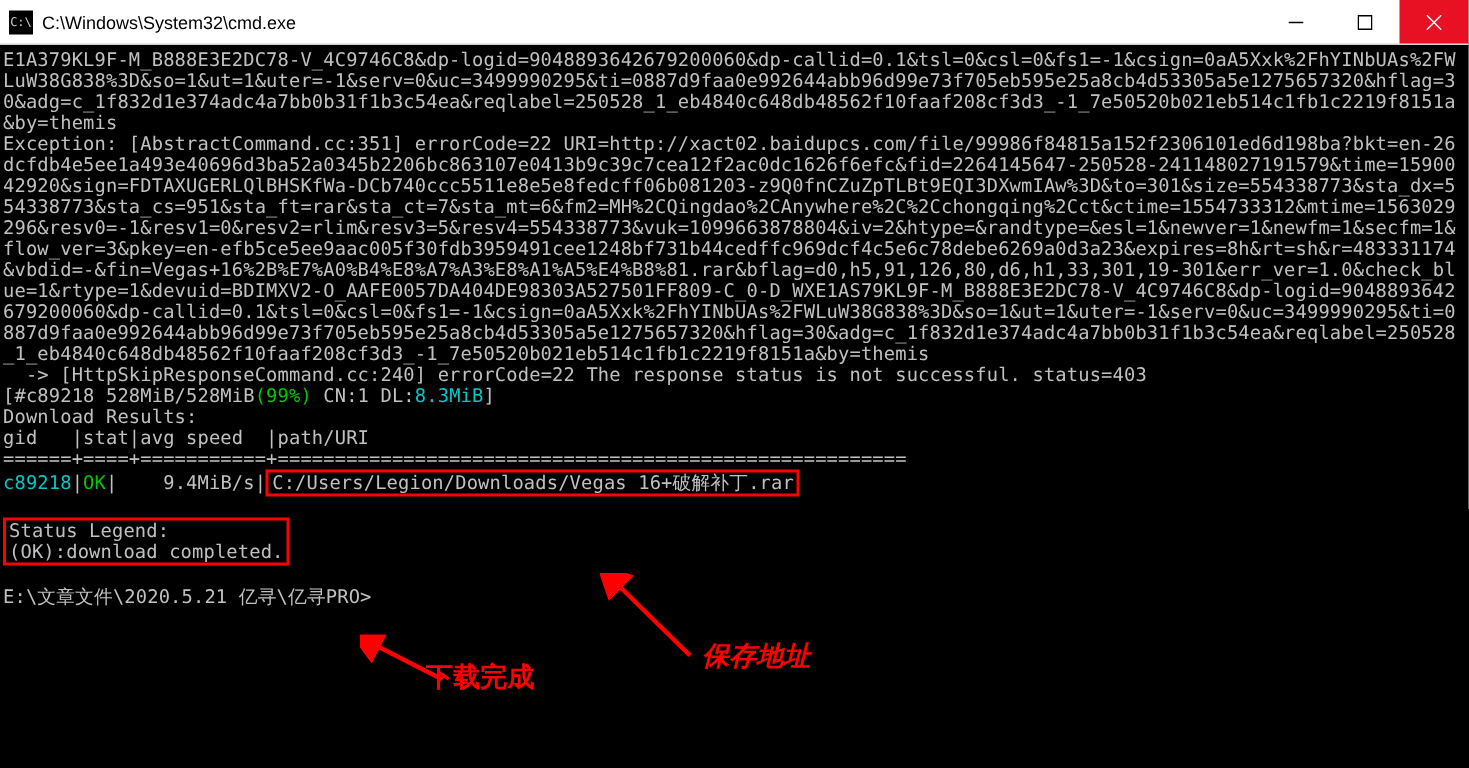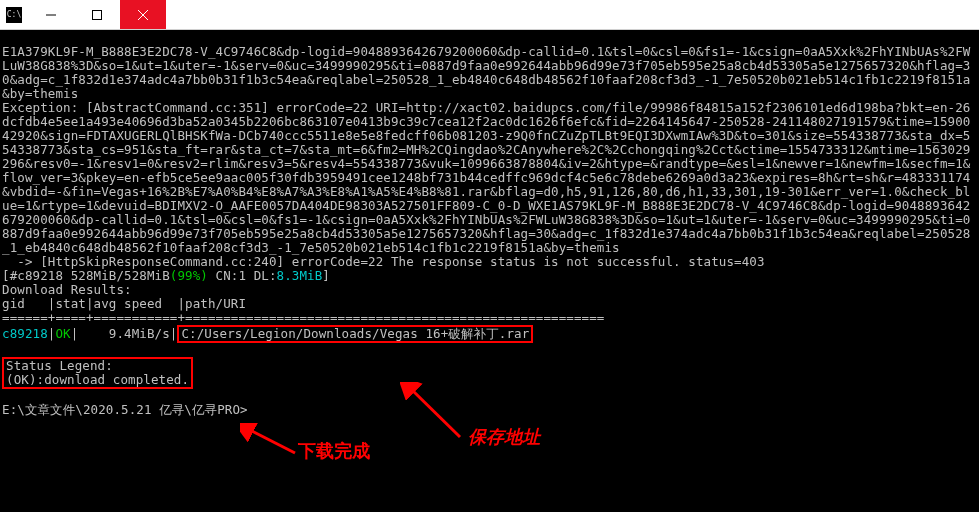--- a/index.html
+++ b/index.html
@@ -50,21 +50,21 @@
     color: #000;
   }
   .win-btn.close { background: #e81123; color: #fff; }
   .win-btn svg { width: 10px; height: 10px; }
   .terminal {
     background: #000;
     color: #c0c0c0;
     font-family: "NSimSun", "SimSun", Consolas, monospace;
     font-size: 12.5px;
     line-height: 14px;
-    padding: 15px 2px;
+    padding: 3px 2px;
     height: calc(100% - 30px);
     white-space: pre-wrap;
     word-break: break-all;
     position: relative;
     letter-spacing: 0.1px;
   }
   .cyan { color: #00c8c8; }
   .green { color: #00c800; }
   .box-red {
     border: 2px solid #ff0000;
@@ -86,20 +86,21 @@
   }
   .arrow {
     position: absolute;
   }
 </style>
 </head>
 <body>
 
 <div class="titlebar">
   <div class="titlebar-icon"></div>
+  <div class="titlebar-title">C:\Windows\System32\cmd.exe</div>
   <div class="win-buttons">
     <div class="win-btn">
       <svg viewBox="0 0 10 10">
           <line x1="0" y1="5" x2="10" y2="5" stroke="#000" stroke-width="1"></line>
         </svg>
     </div>
     <div class="win-btn">
       <svg viewBox="0 0 10 10">
           <rect x="0.5" y="0.5" width="9" height="9" fill="none" stroke="#000" stroke-width="1"></rect>
         </svg>
@@ -129,21 +130,21 @@
 
   
   <svg class="arrow" style="left:240px; top:393px;" width="60" height="35">
     <defs>
         <marker id="ah1" markerWidth="8" markerHeight="8" refX="2" refY="4" orient="auto">
           <polygon points="0 0, 8 4, 0 8" fill="#ff0000"></polygon>
         </marker>
       </defs>
     <line x1="55" y1="30" x2="8" y2="6" stroke="#ff0000" stroke-width="3" marker-end="url(#ah1)"></line>
   </svg>
-  <div class="anno" style="left:298px; top:414px;">下载完成</div>
+  <div class="anno" style="left:284px; top:414px;">下载完成</div>
 
   <svg class="arrow" style="left:400px; top:352px;" width="70" height="60">
     <defs>
         <marker id="ah2" markerWidth="8" markerHeight="8" refX="2" refY="4" orient="auto">
           <polygon points="0 0, 8 4, 0 8" fill="#ff0000"></polygon>
         </marker>
       </defs>
     <line x1="60" y1="55" x2="10" y2="6" stroke="#ff0000" stroke-width="3" marker-end="url(#ah2)"></line>
   </svg>
   <div class="anno" style="left:468px; top:400px;font-style:italic;">保存地址</div>

